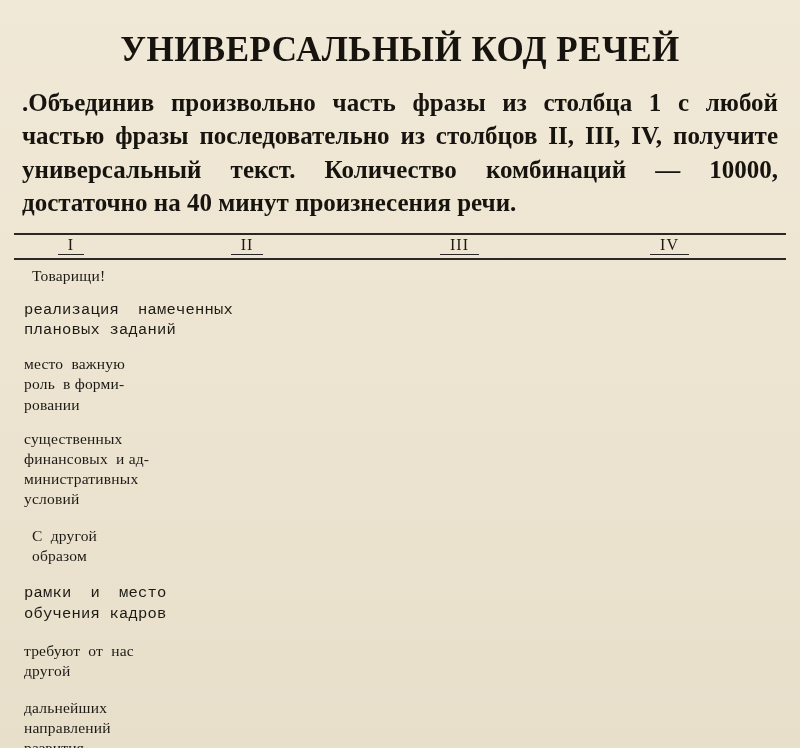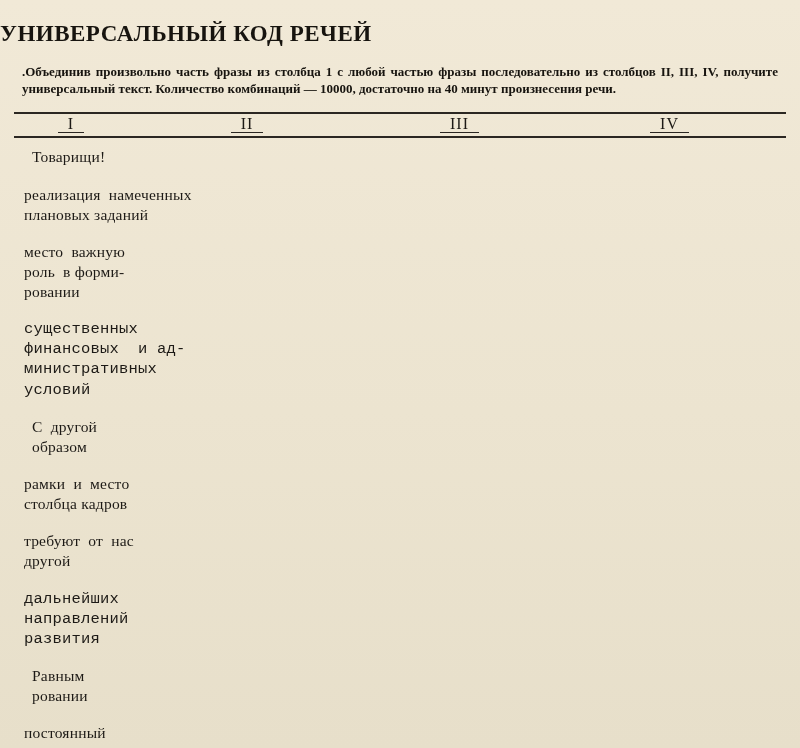--- a/index.html
+++ b/index.html
@@ -16,31 +16,31 @@
   }
   .page {
     position: relative;
     width: 800px;
     height: 748px;
     background: linear-gradient(180deg, #f1e9d7 0%, #ece4d0 55%, #e7dfca 100%);
     padding: 0;
     box-sizing: border-box;
   }
   .title {
-    text-align: left;
-    font-size: 23px;
+    text-align: center;
+    font-size: 35px;
     font-weight: bold;
     letter-spacing: 0.5px;
-    padding-top: 21px;
+    padding-top: 30px;
     padding-bottom: 6px;
     color: #17140f;
   }
   .intro {
     margin: 10px 22px 0 22px;
-    font-size: 13px;
+    font-size: 25px;
     font-weight: bold;
     line-height: 1.33;
     text-align: justify;
     color: #17140f;
   }
   .intro p { margin: 0; }
   .rule-top {
     margin: 14px 14px 0 14px;
     border-top: 2px solid #2b2722;
     height: 0;
@@ -72,24 +72,24 @@
     padding: 0 10px 0 10px;
     line-height: 1.05;
   }
   tbody td {
     vertical-align: top;
     padding: 9px 8px 8px 6px;
     line-height: 1.30;
     letter-spacing: 0.2px;
   }
   tbody td.col1 { padding-left: 18px; }
-  tbody td.col2 { padding-left: 10px; }
+  tbody td.col2 { padding-left: 10px; font-family: Liberation Mono, monospace; }
   tbody td.col3 { padding-left: 10px; }
-  tbody td.col4 { padding-left: 10px; font-family: Liberation Mono, monospace; }
-  tbody tr.first td { }
+  tbody td.col4 { padding-left: 10px; }
+  tbody tr.first td { padding-top: 6px; }
   .cellline { display: block; white-space: pre; }
 </style>
 </head>
 <body>
 
 <div class="page">
 
   <div class="title">УНИВЕРСАЛЬНЫЙ КОД РЕЧЕЙ</div>
 
   <div class="intro">
@@ -123,21 +123,21 @@
 ровании</td>
         <td class="col4 cellline">существенных
 финансовых  и ад-
 министративных
 условий</td>
       </tr>
       <tr>
         <td class="col1 cellline">С  другой
 образом</td>
         <td class="col2 cellline">рамки  и  место
-столбца кадров</td>
+обучения кадров</td>
         <td class="col3 cellline">требуют  от  нас
 другой</td>
         <td class="col4 cellline">дальнейших
 направлений
 развития</td>
       </tr>
       <tr>
         <td class="col1 cellline">Равным
 ровании</td>
         <td class="col2 cellline">постоянный

